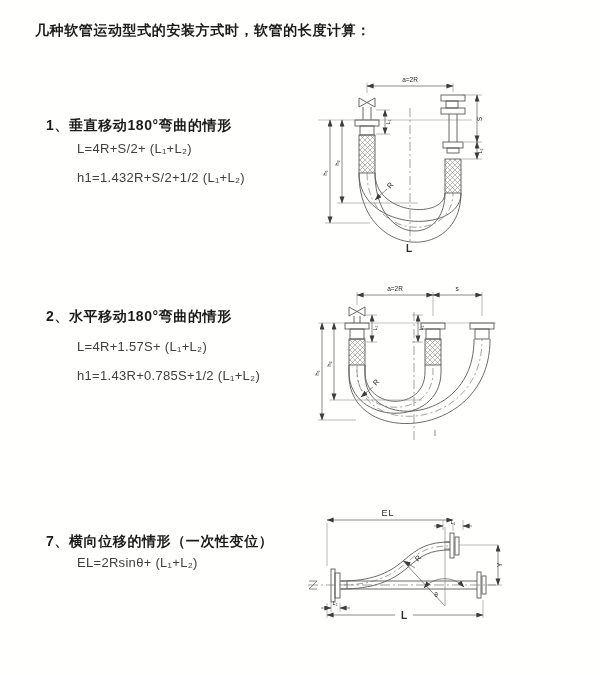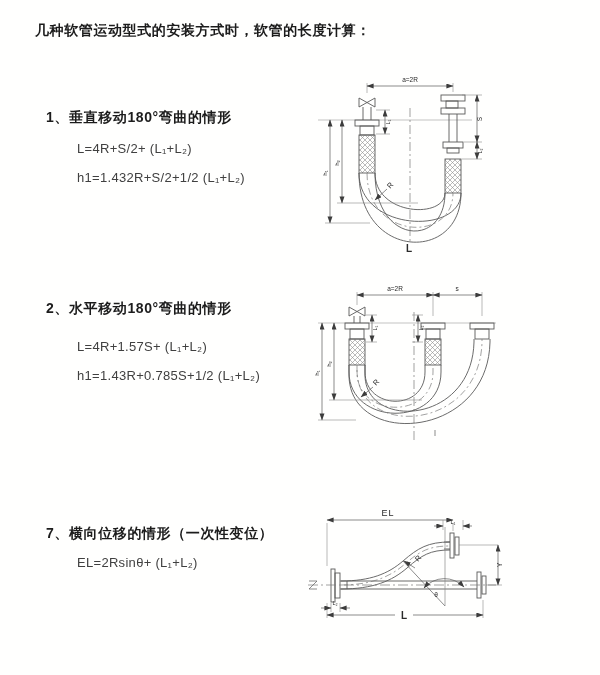--- a/index.html
+++ b/index.html
@@ -4,21 +4,21 @@
 <style>
   html,body{margin:0;padding:0;background:#e8e8e8;}
   .page{
     position:relative;width:600px;height:675px;background:#fffffe;
     font-family:"Liberation Sans","DejaVu Sans",sans-serif;color:#1c1c1c;overflow:hidden;text-decoration:underline;
   }
   .title{
     position:absolute;left:35px;top:22px;font-size:14px;font-weight:700;letter-spacing:.6px;
   }
   .sec-heading{
-    position:absolute;left:46px;font-size:14px;font-weight:700;letter-spacing:.6px;
+    position:absolute;left:46px;font-size:14px;font-weight:700;letter-spacing:.6px;margin-top:8px;
   }
   .formulas{
     position:absolute;left:77px;font-size:13px;font-weight:400;letter-spacing:.3px;color:#404040;
   }
   .formulas .f{height:29px;line-height:29px;white-space:pre;}
   svg.diag{position:absolute;}
   svg.diag text{font-family:"Liberation Sans","DejaVu Sans",sans-serif;fill:#2a2a2a;stroke:none;}
 </style>
 </head>
 <body>

